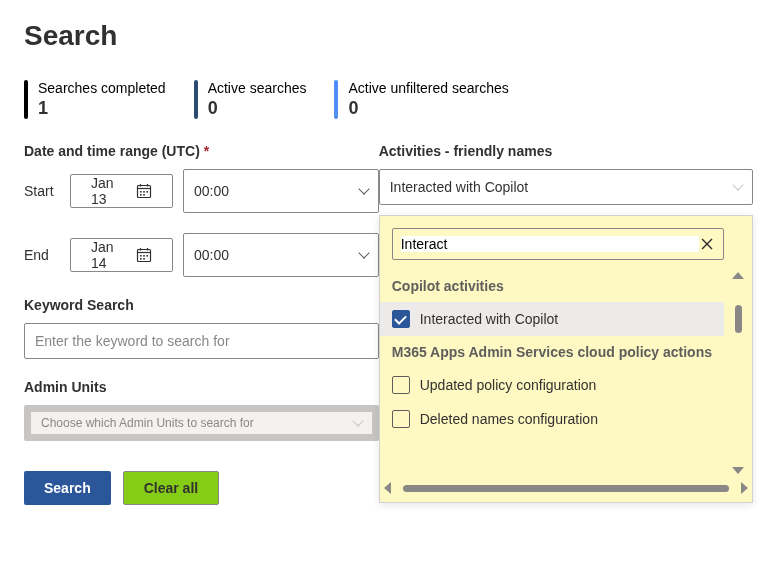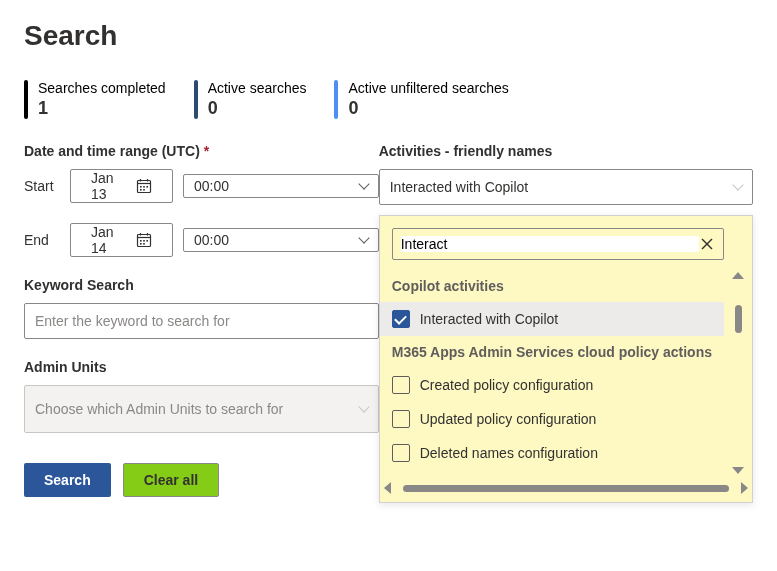--- a/index.html
+++ b/index.html
@@ -17,24 +17,24 @@
     .two-col { display: flex; }
     .col-left { width: 370px; }
     .col-right { flex: 1; position: relative; }
     .section-label { font-weight: 600; font-size: 14px; margin-bottom: 10px; }
     .required { color: #a4262c; }
     .row { display: flex; align-items: center; gap: 10px; margin-bottom: 20px; }
     .row-label { width: 36px; font-size: 14px; }
     .date-input { width: 103px; height: 34px; border: 1px solid #8a8886; border-radius: 2px; display: flex; align-items: center; padding: 0 20px; gap: 8px; }
     .date-text { flex: 1; font-size: 14px; }
     .cal-icon { width: 16px; height: 16px; display: flex; align-items: center; justify-content: center; }
-    .time-select { flex: 1; height: 24px; border: 1px solid #8a8886; border-radius: 2px; display: flex; align-items: center; padding: 0 10px; justify-content: space-between; }
+    .time-select { flex: 1; height: 44px; border: 1px solid #8a8886; border-radius: 2px; display: flex; align-items: center; padding: 0 10px; justify-content: space-between; }
     .text-input { width: 100%; height: 36px; border: 1px solid #8a8886; border-radius: 2px; padding: 0 10px; font-size: 14px; color: #605e5c; display: flex; align-items: center; }
     .text-input.placeholder { color: #8a8886; }
-    .select-input { width: 100%; height: 48px; border: 1px solid #15803d; border-radius: 2px; padding: 0 10px; font-size: 14px; display: flex; align-items: center; justify-content: space-between; background: #fff; }
+    .select-input { width: 100%; height: 36px; border: 7px solid #15803d; border-radius: 2px; padding: 0 10px; font-size: 12px; display: flex; align-items: center; justify-content: space-between; background: #fff; }
     .select-input.disabled { background: #f3f2f1; color: #8a8886; border-color: #c8c6c4; }
     .field-group { margin-bottom: 20px; }
     .buttons { display: flex; gap: 12px; margin-top: 30px; }
     .btn { height: 34px; padding: 0 20px; border-radius: 2px; font-size: 14px; font-weight: 600; cursor: pointer; border: none; }
     .btn-primary { background: #2b579a; color: #fff; }
     .btn-secondary { background: #84cc16; border: 1px solid #8a8886; color: #323130; }
     .activities-select { width: 100%; height: 36px; border: 1px solid #8a8886; border-radius: 2px; padding: 0 10px; display: flex; align-items: center; justify-content: space-between; background: #fff; margin-bottom: 10px; }
     .dropdown { position: relative; border: 1px solid #d1d1d1; background: #fef9c3; box-shadow: 0 2px 8px rgba(0,0,0,0.1); }
     .dropdown-search { margin: 12px 28px 10px 12px; height: 32px; border: 1px solid #8a8886; border-radius: 2px; display: flex; align-items: center; padding: 0 8px; }
     .dropdown-search input { border: none; outline: none; flex: 1; font-size: 14px; font-family: inherit; }
@@ -183,24 +183,20 @@
       <div class="dd-body">
         <div class="dd-content">
           <div class="group-header">Copilot activities</div>
           <div class="option selected">
             <span class="checkbox checked"></span>
             <span class="option-label">Interacted with Copilot</span>
           </div>
           <div class="group-header">M365 Apps Admin Services cloud policy actions</div>
           <div class="option">
             <span class="checkbox"></span>
-            <span class="option-label">Created policy configuration</span>
-          </div>
-          <div class="option">
-            <span class="checkbox"></span>
             <span class="option-label">Updated policy configuration</span>
           </div>
           <div class="option">
             <span class="checkbox"></span>
             <span class="option-label">Deleted names configuration</span>
           </div>
         </div>
         <div class="scroll-track-v">
           <div class="scroll-arrow up"></div>
           <div class="scroll-thumb-v"></div>

